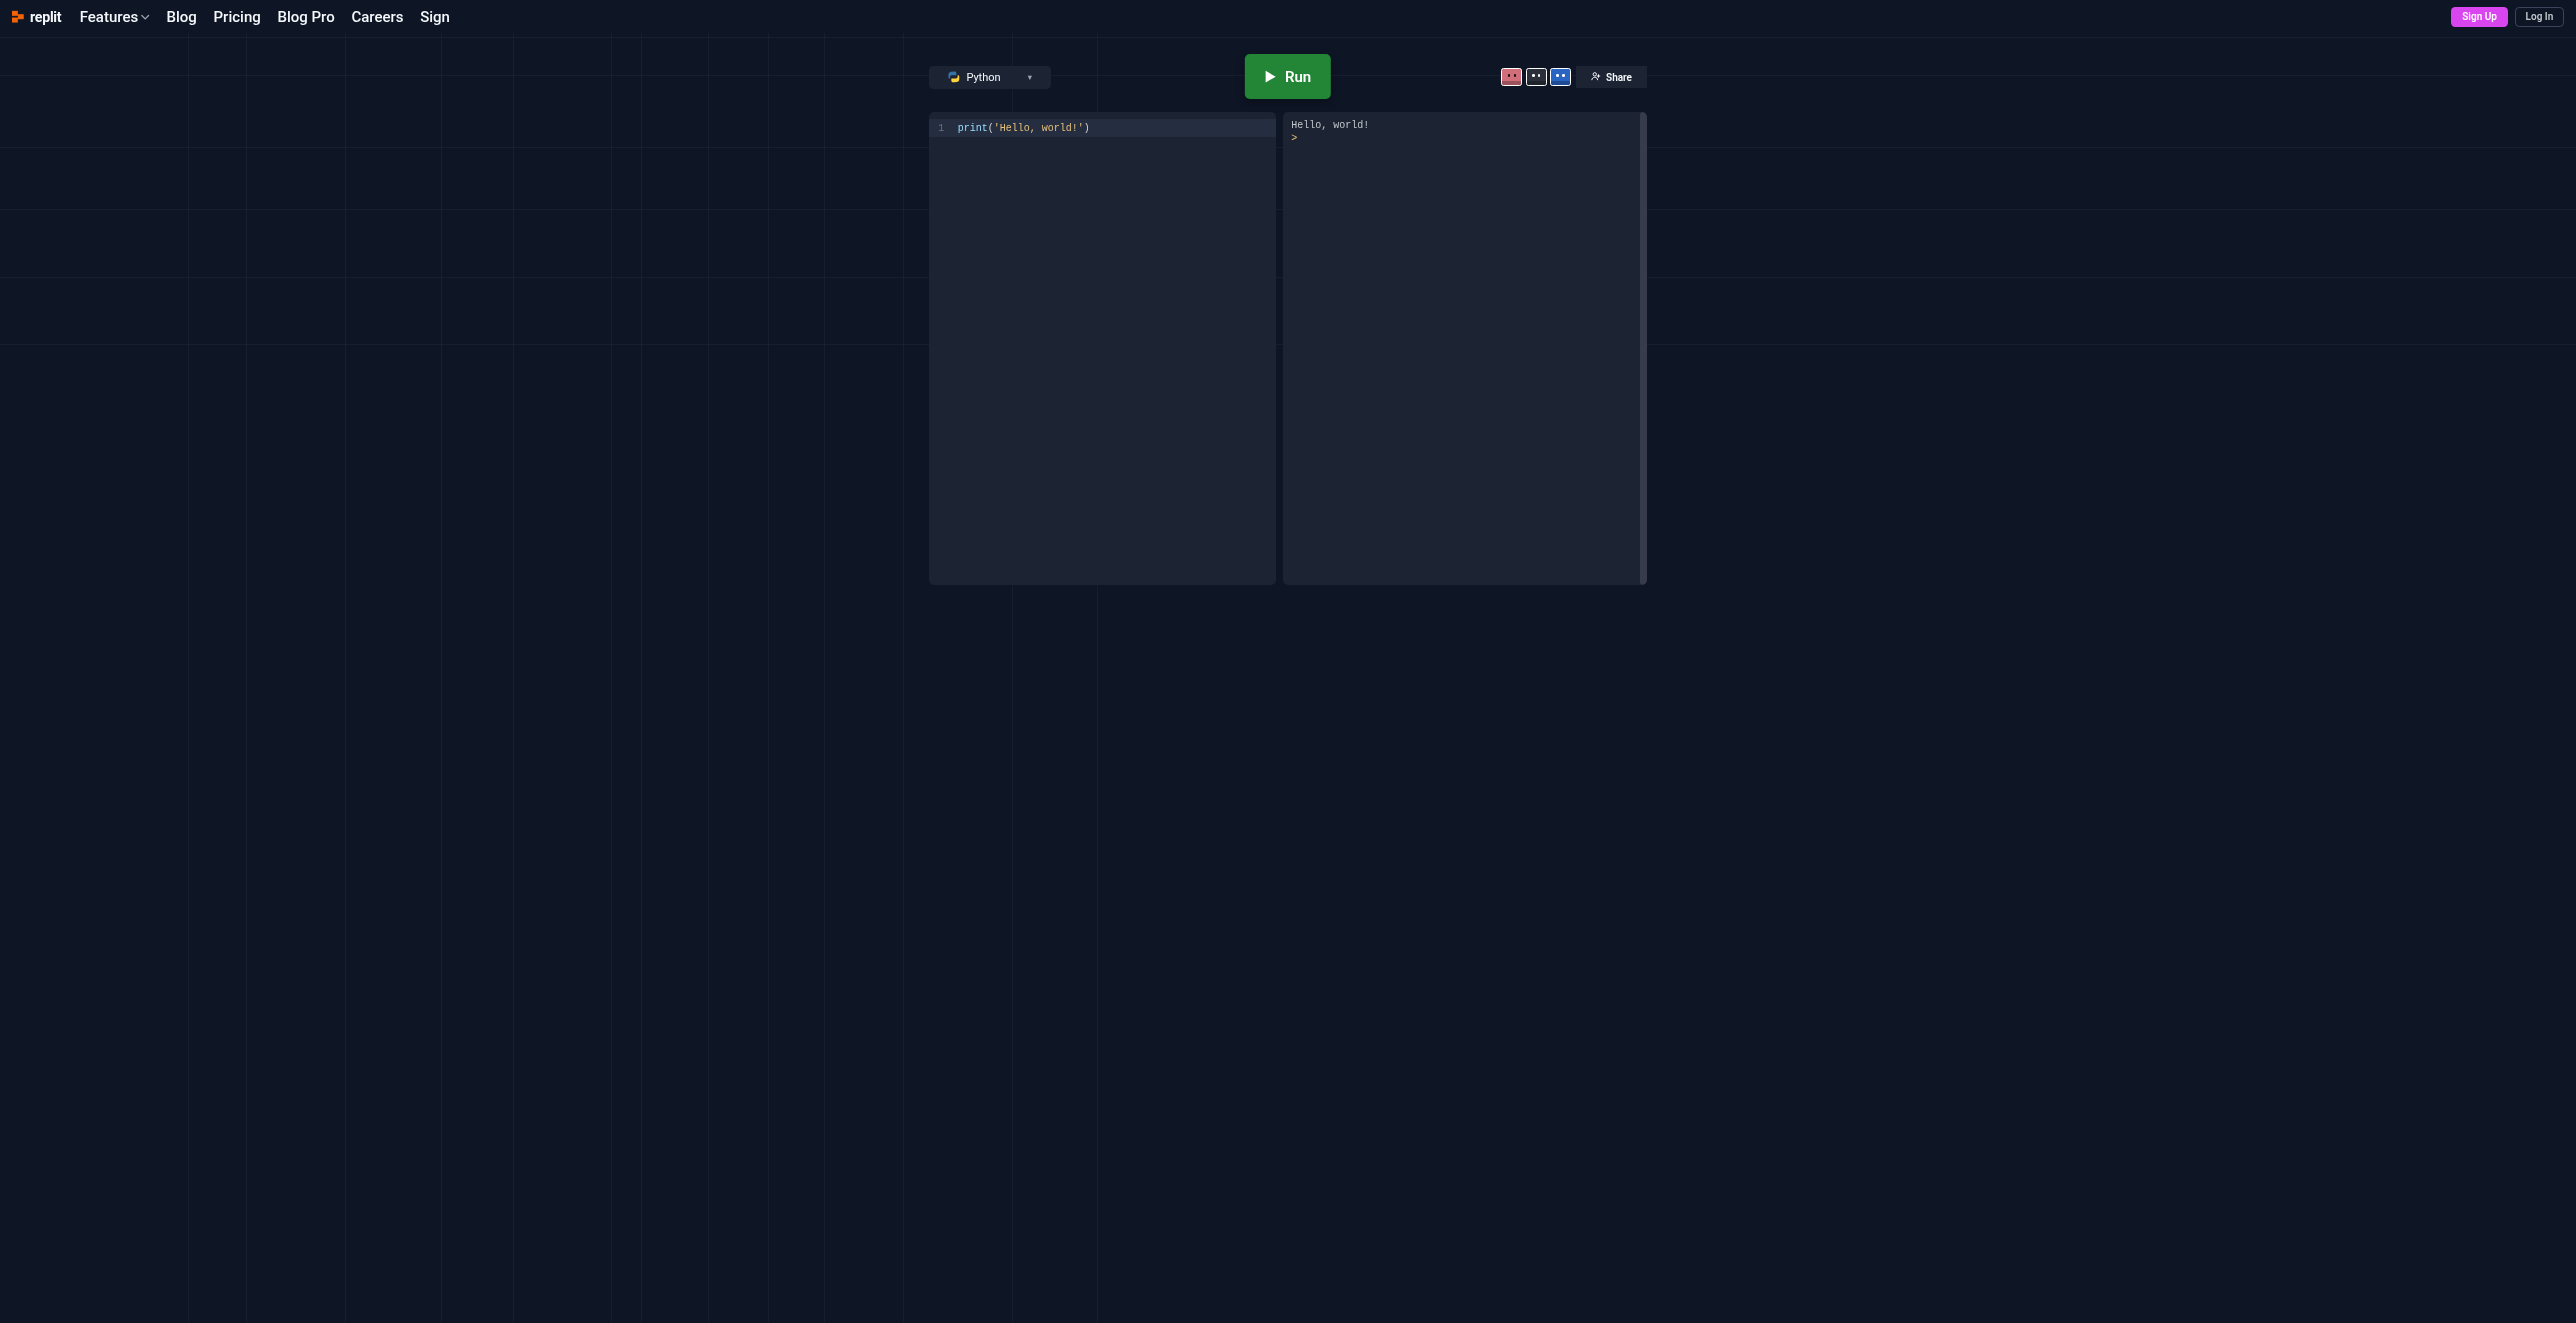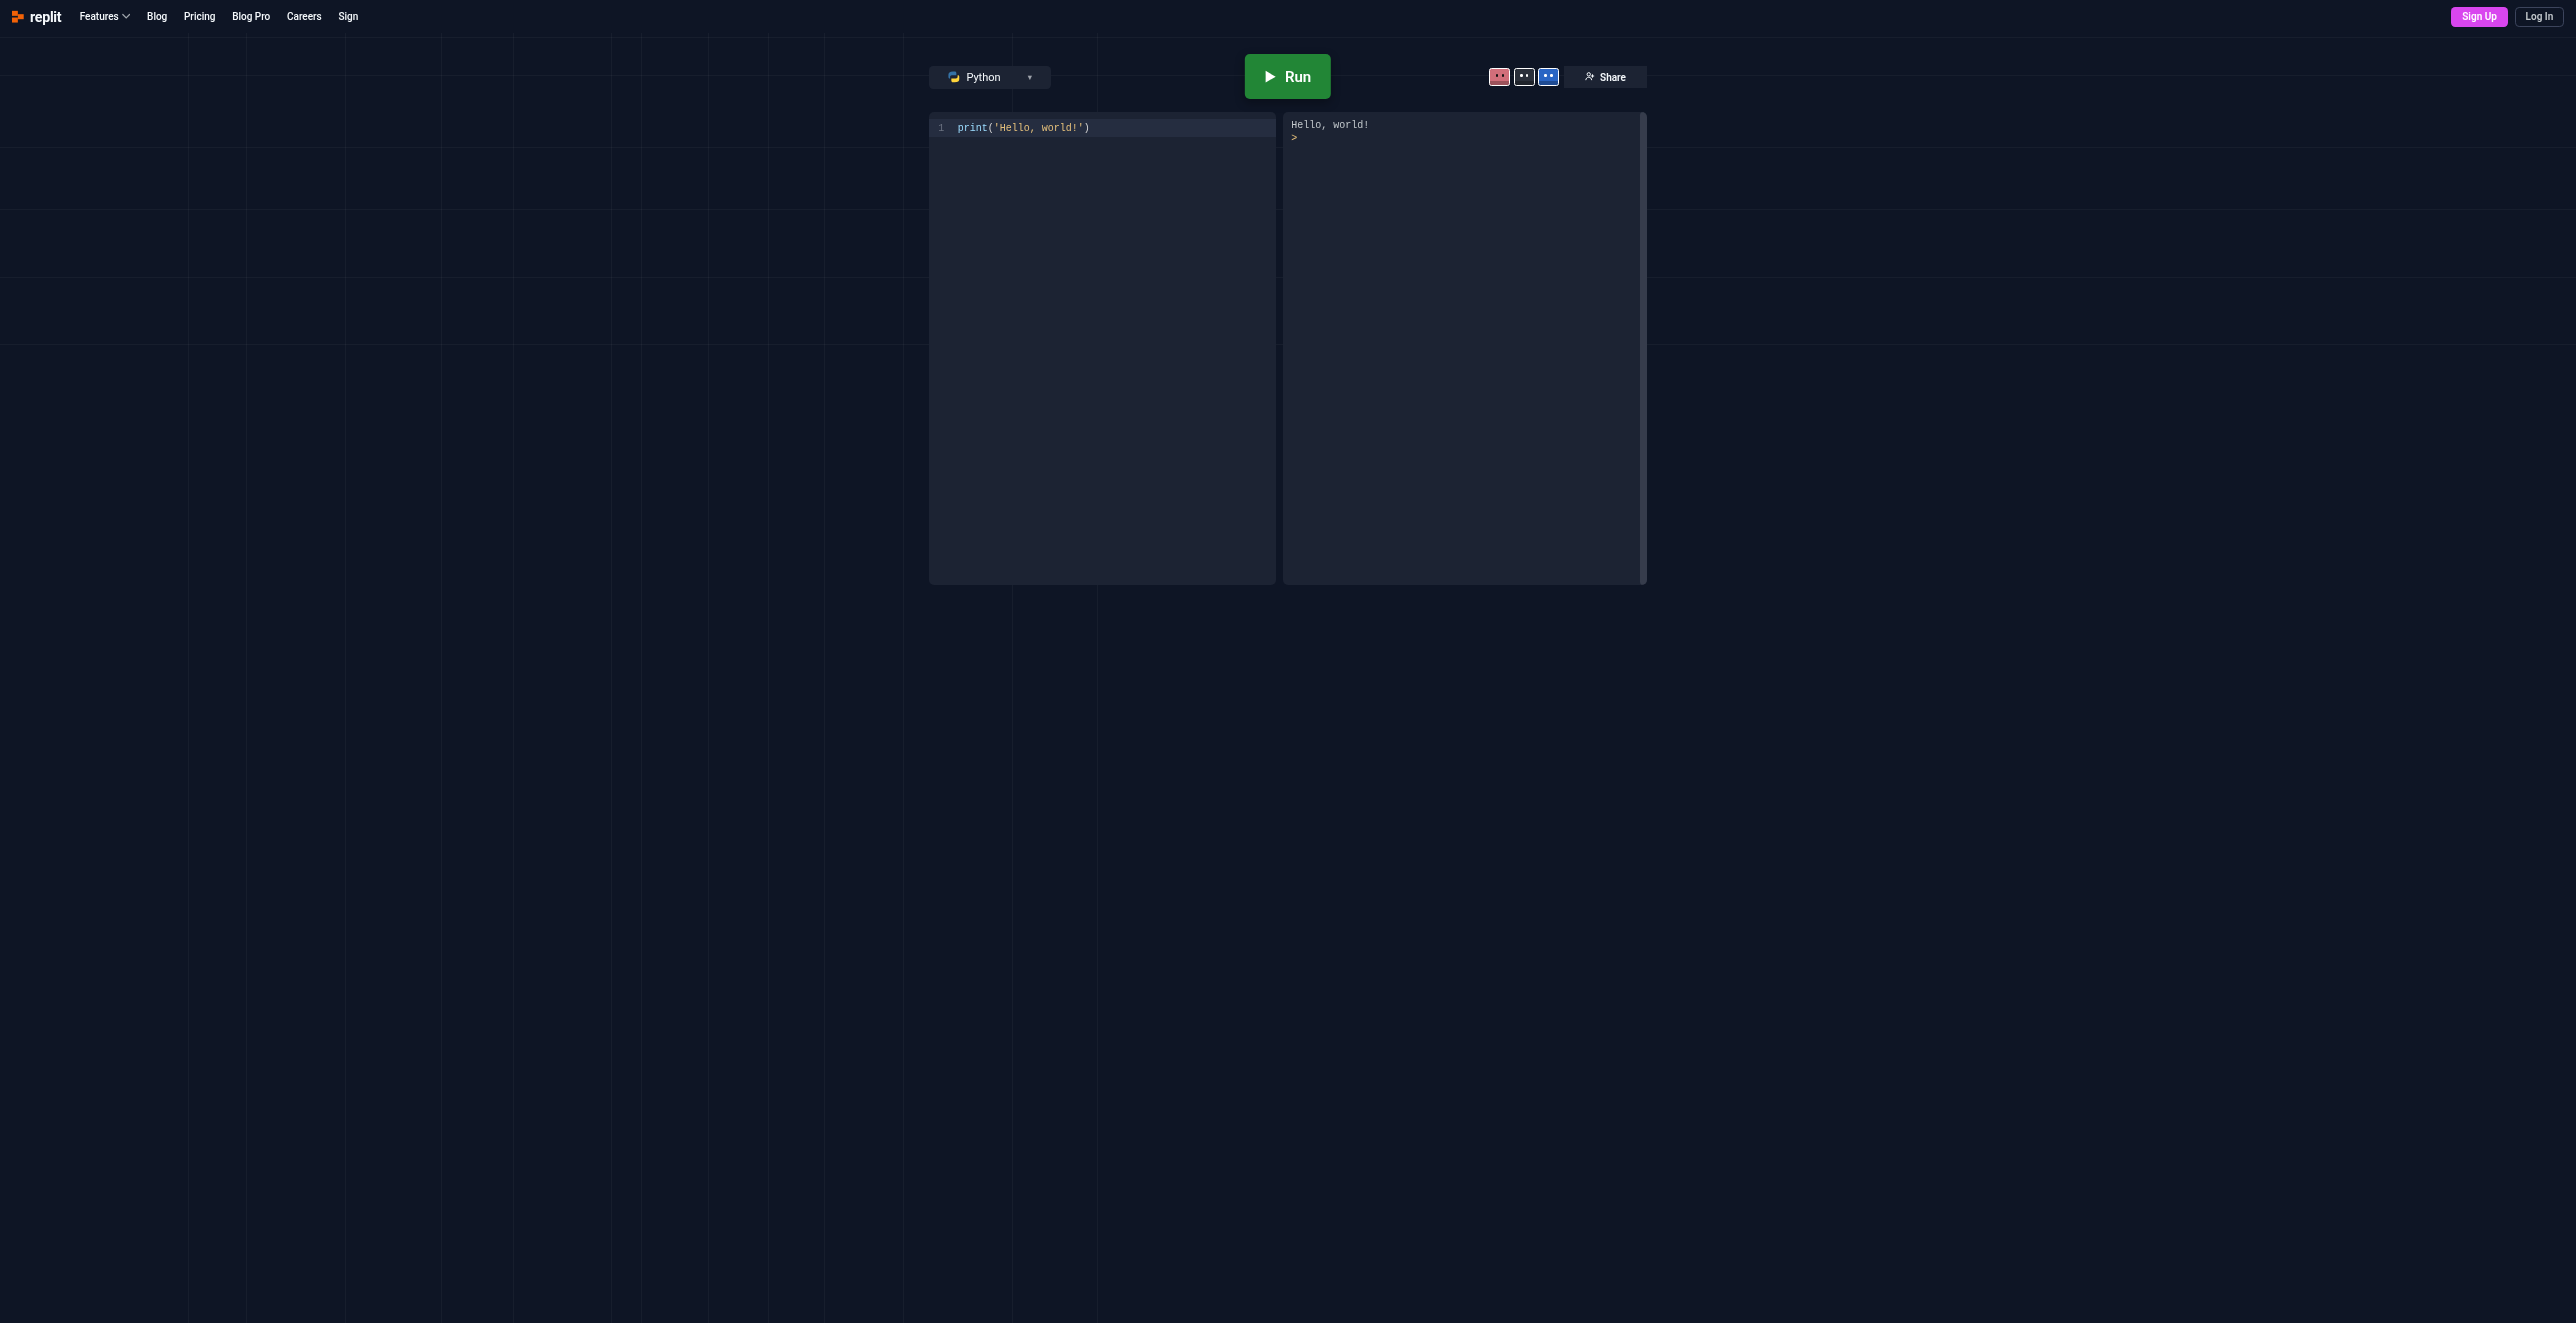--- a/index.html
+++ b/index.html
@@ -63,21 +63,21 @@
   .logo-mark {
     display: inline-flex;
   }
   .nav {
     display: flex;
     align-items: center;
     gap: 16.7px;
   }
   .nav-item {
     color: #f5f9fc;
-    font-size: 10px;
+    font-size: 15px;
     font-weight: 500;
     cursor: pointer;
     display: inline-flex;
     align-items: center;
     gap: 3.3px;
   }
   .nav-item .chev { opacity: 0.8; }
   .header-right {
     display: flex;
     align-items: center;
@@ -204,21 +204,21 @@
   .avatar .eyes { display:flex; gap:3.3px;}
   .avatar .eye { width:2.5px;height:2.5px;background:#111;border-radius:50%; }
   .avatar.a2 .eye, .avatar.a3 .eye { background:#fff; }
   .share-btn {
     height: 22px;
     background: #1c2333;
     border-radius: 0;
     display: inline-flex;
     align-items: center;
     gap: 5px;
-    padding: 0 21px;
+    padding: 0 15px;
     font-size: 10px;
     font-weight: 600;
     color: #f5f9fc;
     cursor: pointer;
   }
 
   .panes {
     width: 718px;
     margin: 13.4px auto 0;
     display: flex;

